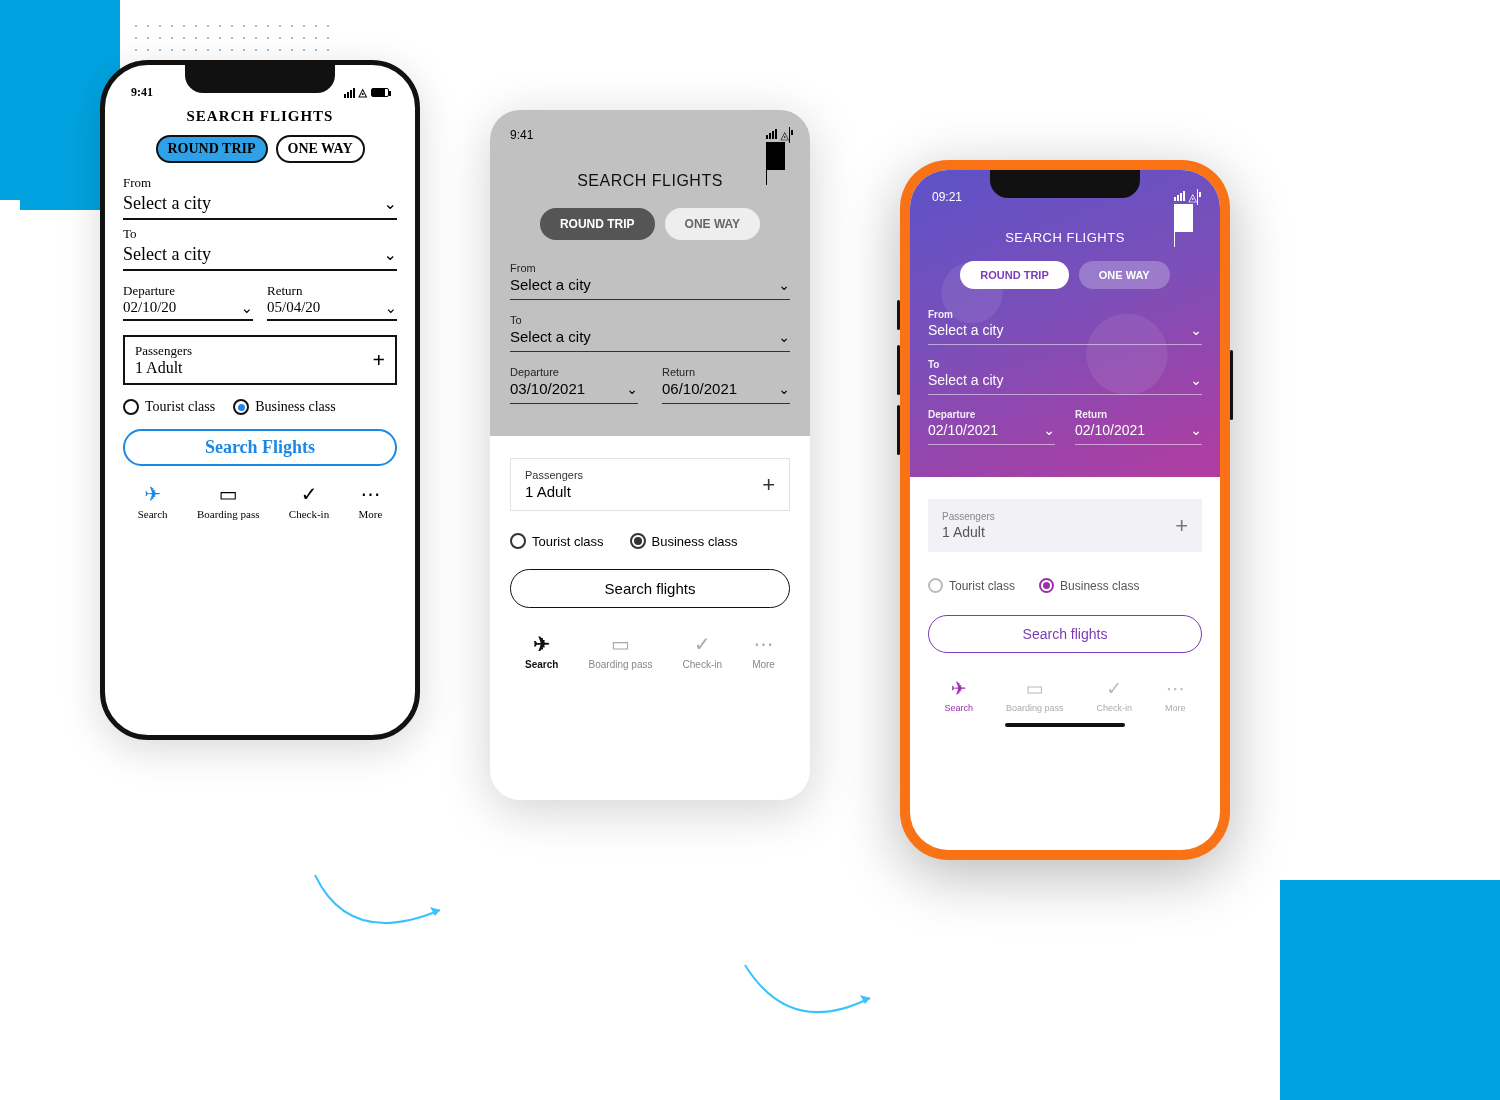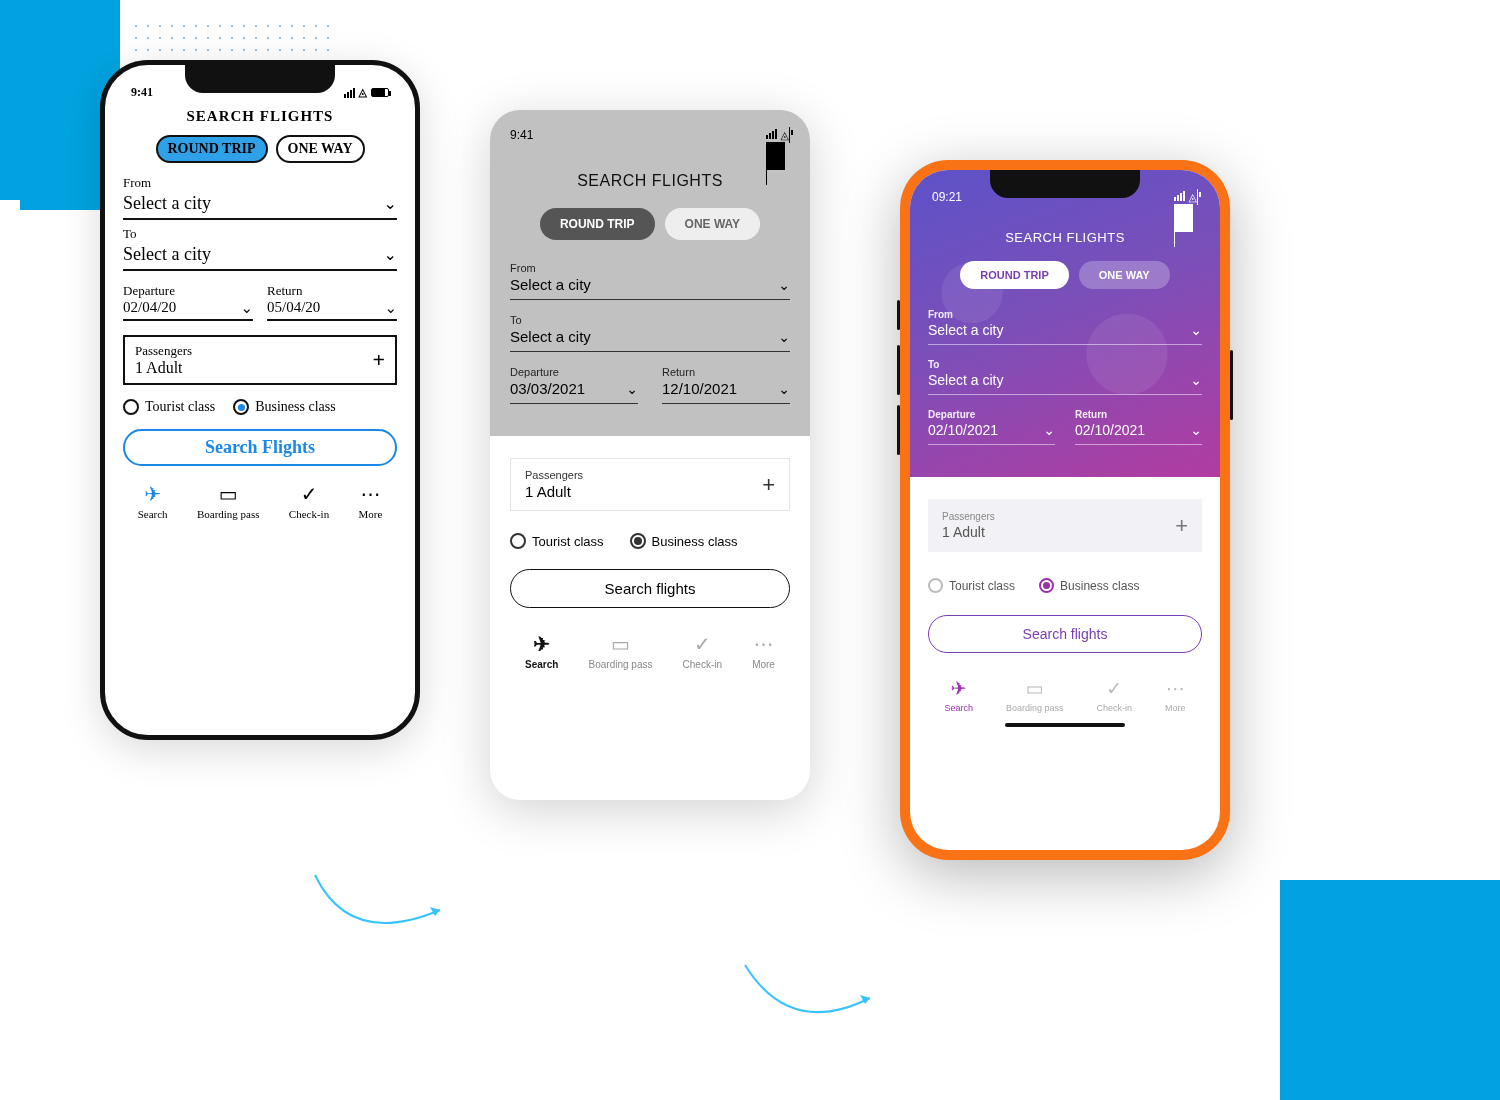--- a/index.html
+++ b/index.html
@@ -207,21 +207,21 @@
     </div>
     <div class="sk-label">To</div>
     <div class="sk-select">
       <span>Select a city</span>
       <span class="sk-chev">⌄</span>
     </div>
     <div class="sk-row">
       <div class="sk-col">
         <div class="sk-label">Departure</div>
         <div class="sk-date">
-          <span>02/04/20</span>
+          <span>02/10/20</span>
           <span>⌄</span>
         </div>
       </div>
       <div class="sk-col">
         <div class="sk-label">Return</div>
         <div class="sk-date">
           <span>05/04/20</span>
           <span>⌄</span>
         </div>
       </div>
@@ -280,28 +280,28 @@
     </div>
     <div class="p2-field-lbl">To</div>
     <div class="p2-field">
       <span>Select a city</span>
       <span class="p2-chev">⌄</span>
     </div>
     <div class="p2-daterow">
       <div>
         <div class="p2-field-lbl">Departure</div>
         <div class="p2-field">
-          <span>03/03/2021</span>
+          <span>03/10/2021</span>
           <span class="p2-chev">⌄</span>
         </div>
       </div>
       <div>
         <div class="p2-field-lbl">Return</div>
         <div class="p2-field">
-          <span>12/10/2021</span>
+          <span>06/10/2021</span>
           <span class="p2-chev">⌄</span>
         </div>
       </div>
     </div>
   </div>
   <div class="p2-bottom">
     <div class="p2-pax">
       <div>
         <div class="lbl">Passengers</div>
         <div class="val">1 Adult</div>

